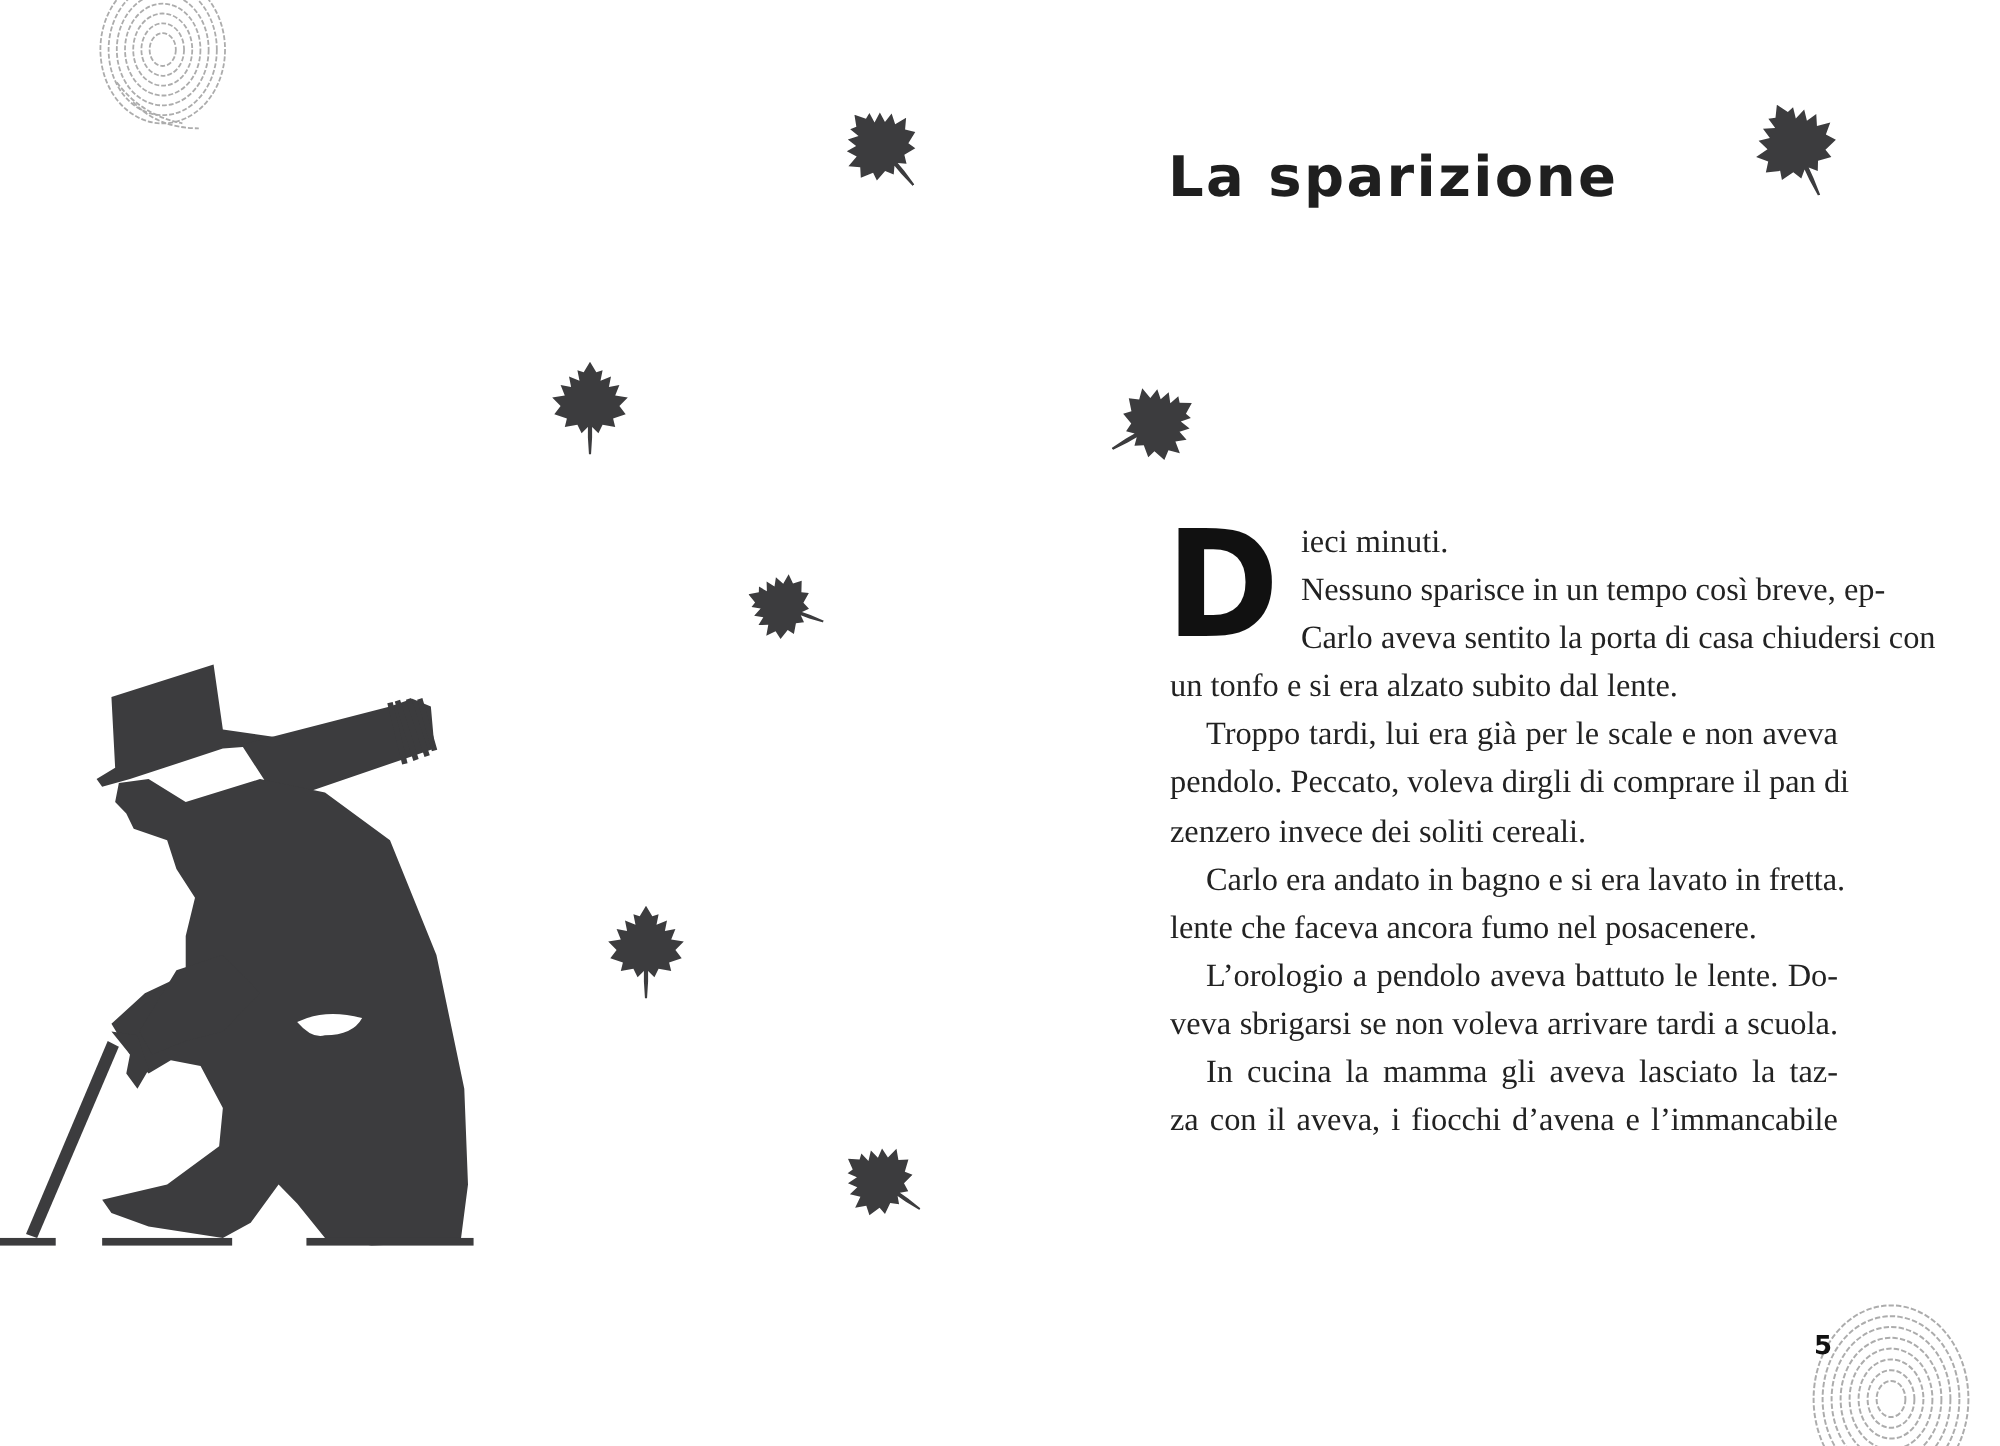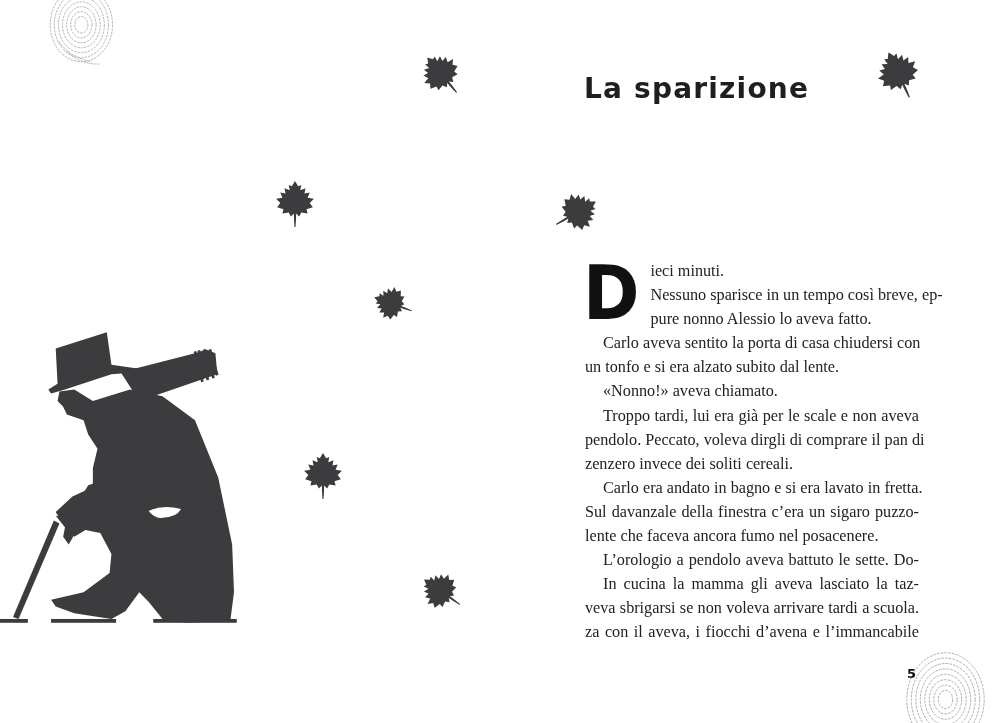--- a/index.html
+++ b/index.html
@@ -184,30 +184,27 @@
   </div>
 
   <h1 class="chapter-title">
     <span>La sparizione</span>
   </h1>
 
   <div class="body-text">
     <span class="dropcap">D</span>
     <span class="line last">ieci minuti.</span>
     <span class="line">Nessuno sparisce in un tempo così breve, ep-</span>
-    <span class="line last">pure nonno Alessio lo aveva fatto.</span>
     <span class="line indent">Carlo aveva sentito la porta di casa chiudersi con</span>
     <span class="line last">un tonfo e si era alzato subito dal lente.</span>
-    <span class="line last indent">«Nonno!» aveva chiamato.</span>
     <span class="line indent">Troppo tardi, lui era già per le scale e non aveva</span>
     <span class="line">pendolo. Peccato, voleva dirgli di comprare il pan di</span>
     <span class="line last">zenzero invece dei soliti cereali.</span>
     <span class="line indent">Carlo era andato in bagno e si era lavato in fretta.</span>
-    <span class="line">Sul davanzale della finestra c’era un sigaro puzzo-</span>
     <span class="line last">lente che faceva ancora fumo nel posacenere.</span>
-    <span class="line indent">L’orologio a pendolo aveva battuto le sette. Do-</span>
+    <span class="line indent">L’orologio a pendolo aveva battuto le lente. Do-</span>
+    <span class="line">veva sbrigarsi se non voleva arrivare tardi a scuola.</span>
     <span class="line indent">In cucina la mamma gli aveva lasciato la taz-</span>
-    <span class="line">veva sbrigarsi se non voleva arrivare tardi a scuola.</span>
     <span class="line">za con il aveva, i fiocchi d’avena e l’immancabile</span>
   </div>
 
   <div class="page-number">5</div>
 </div>
 
 </body></html>

